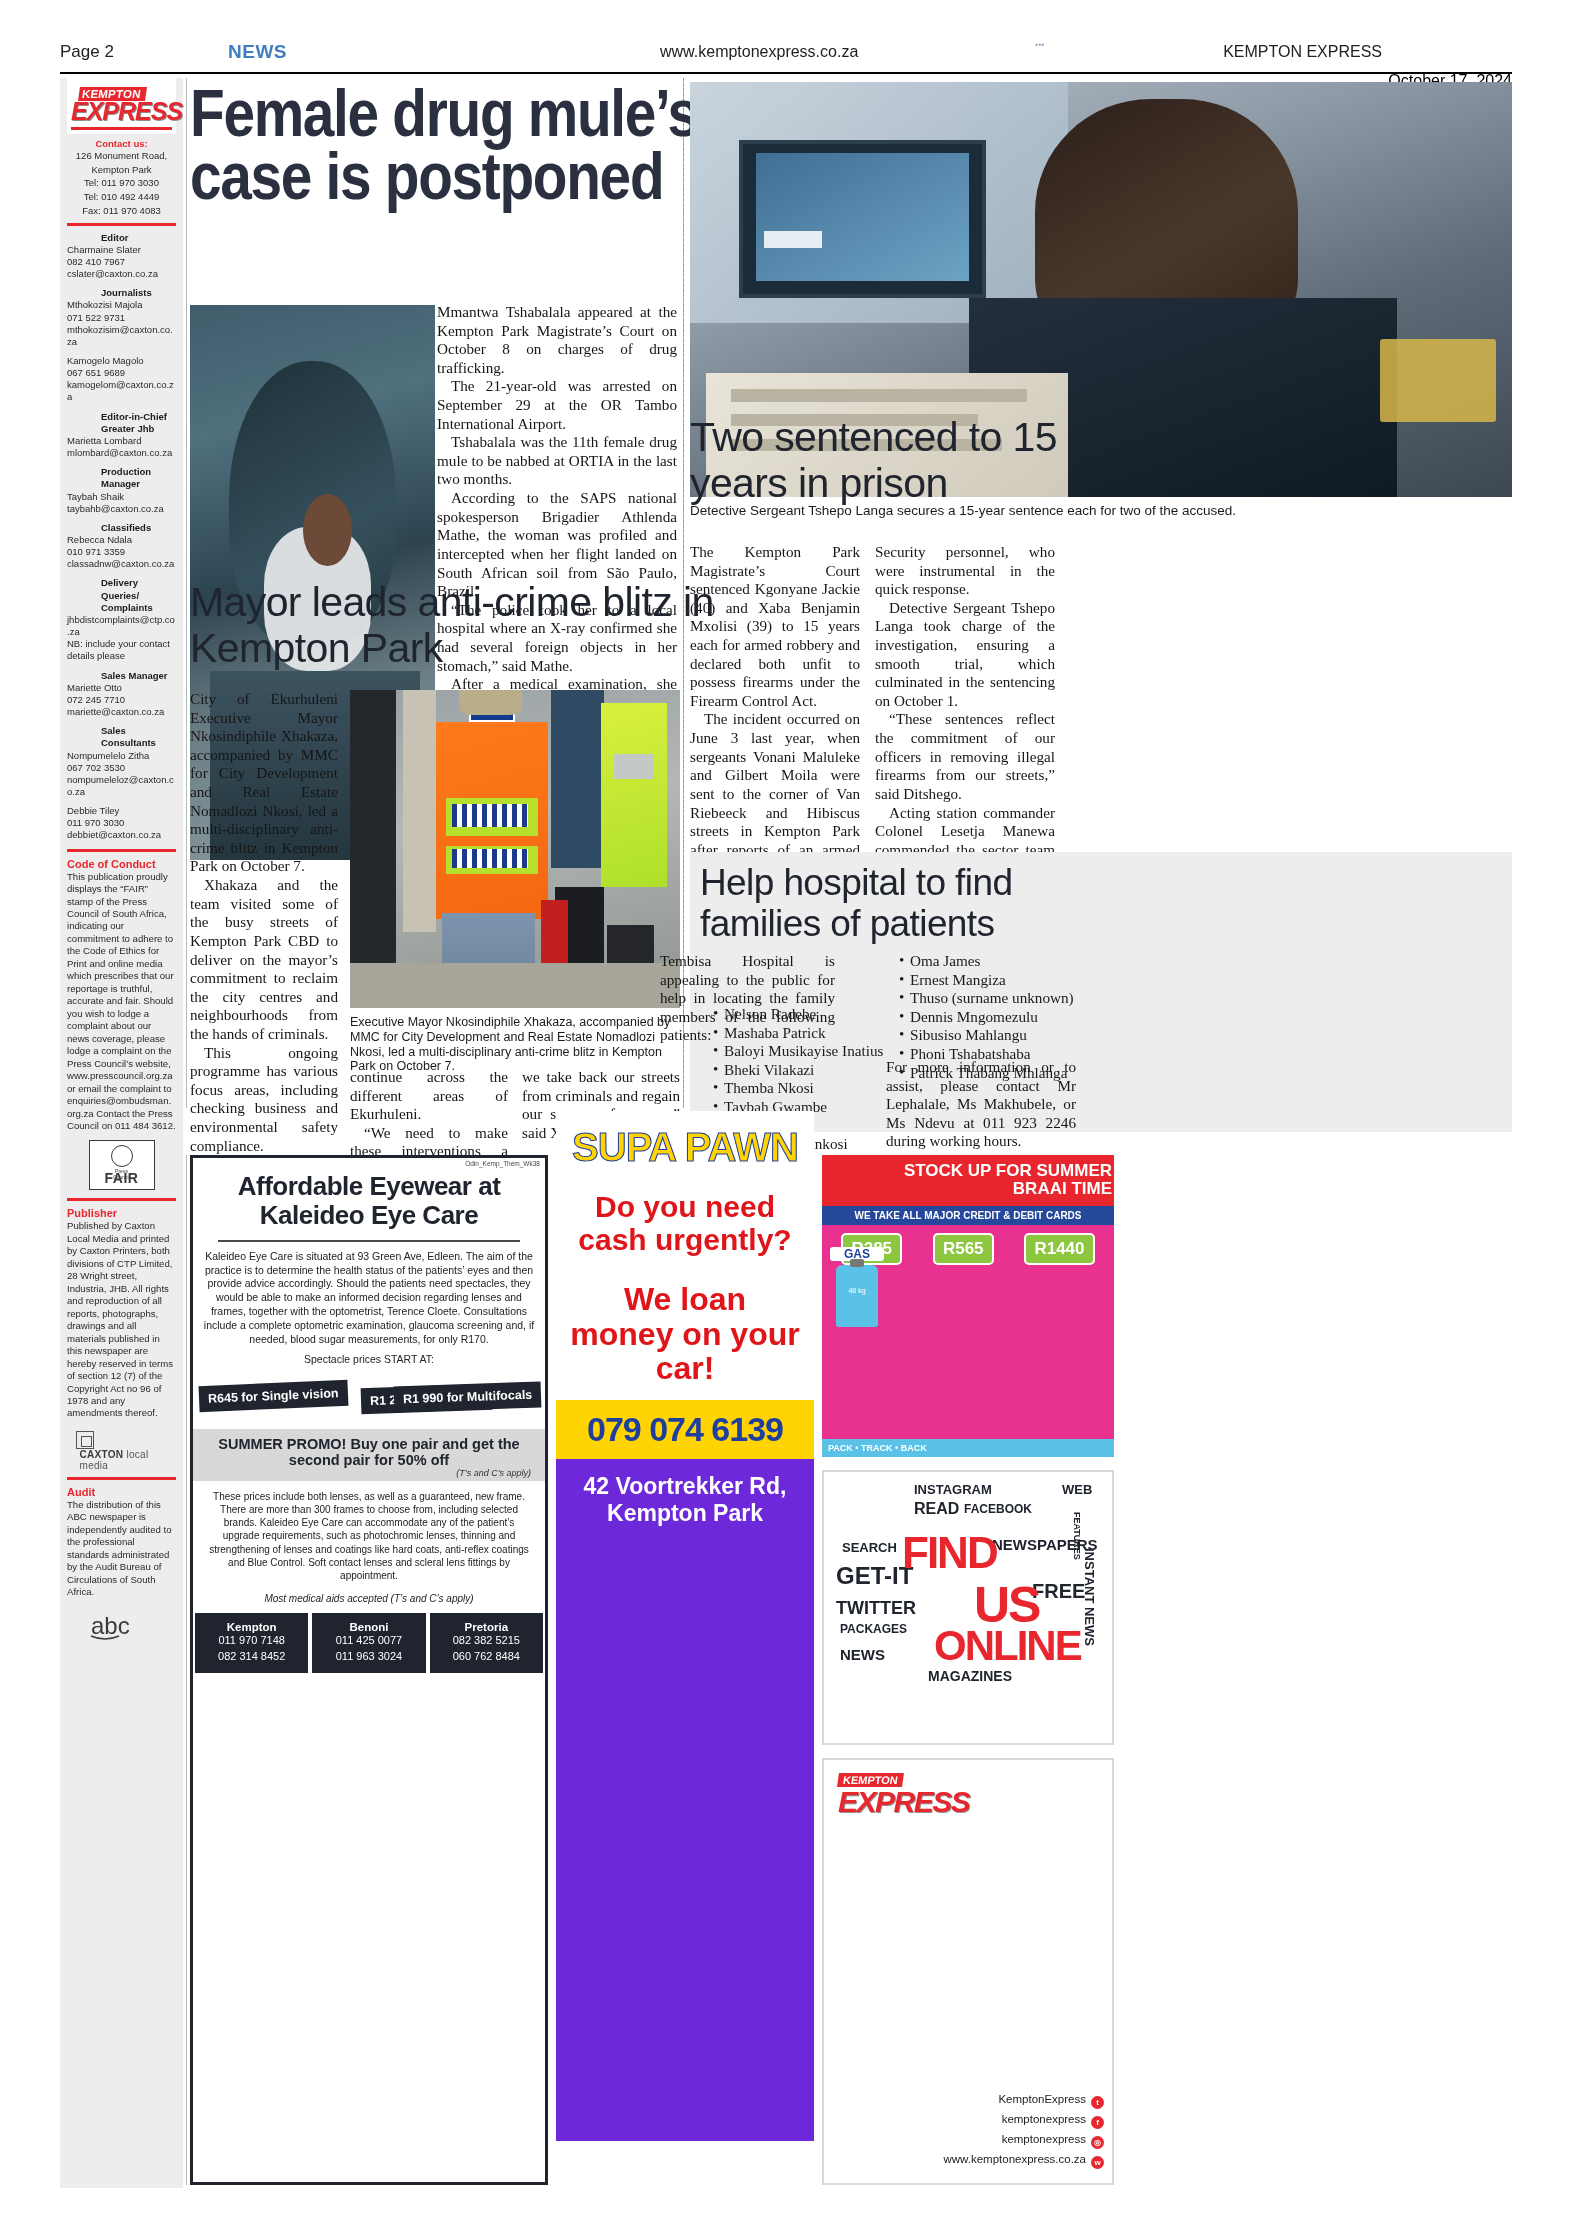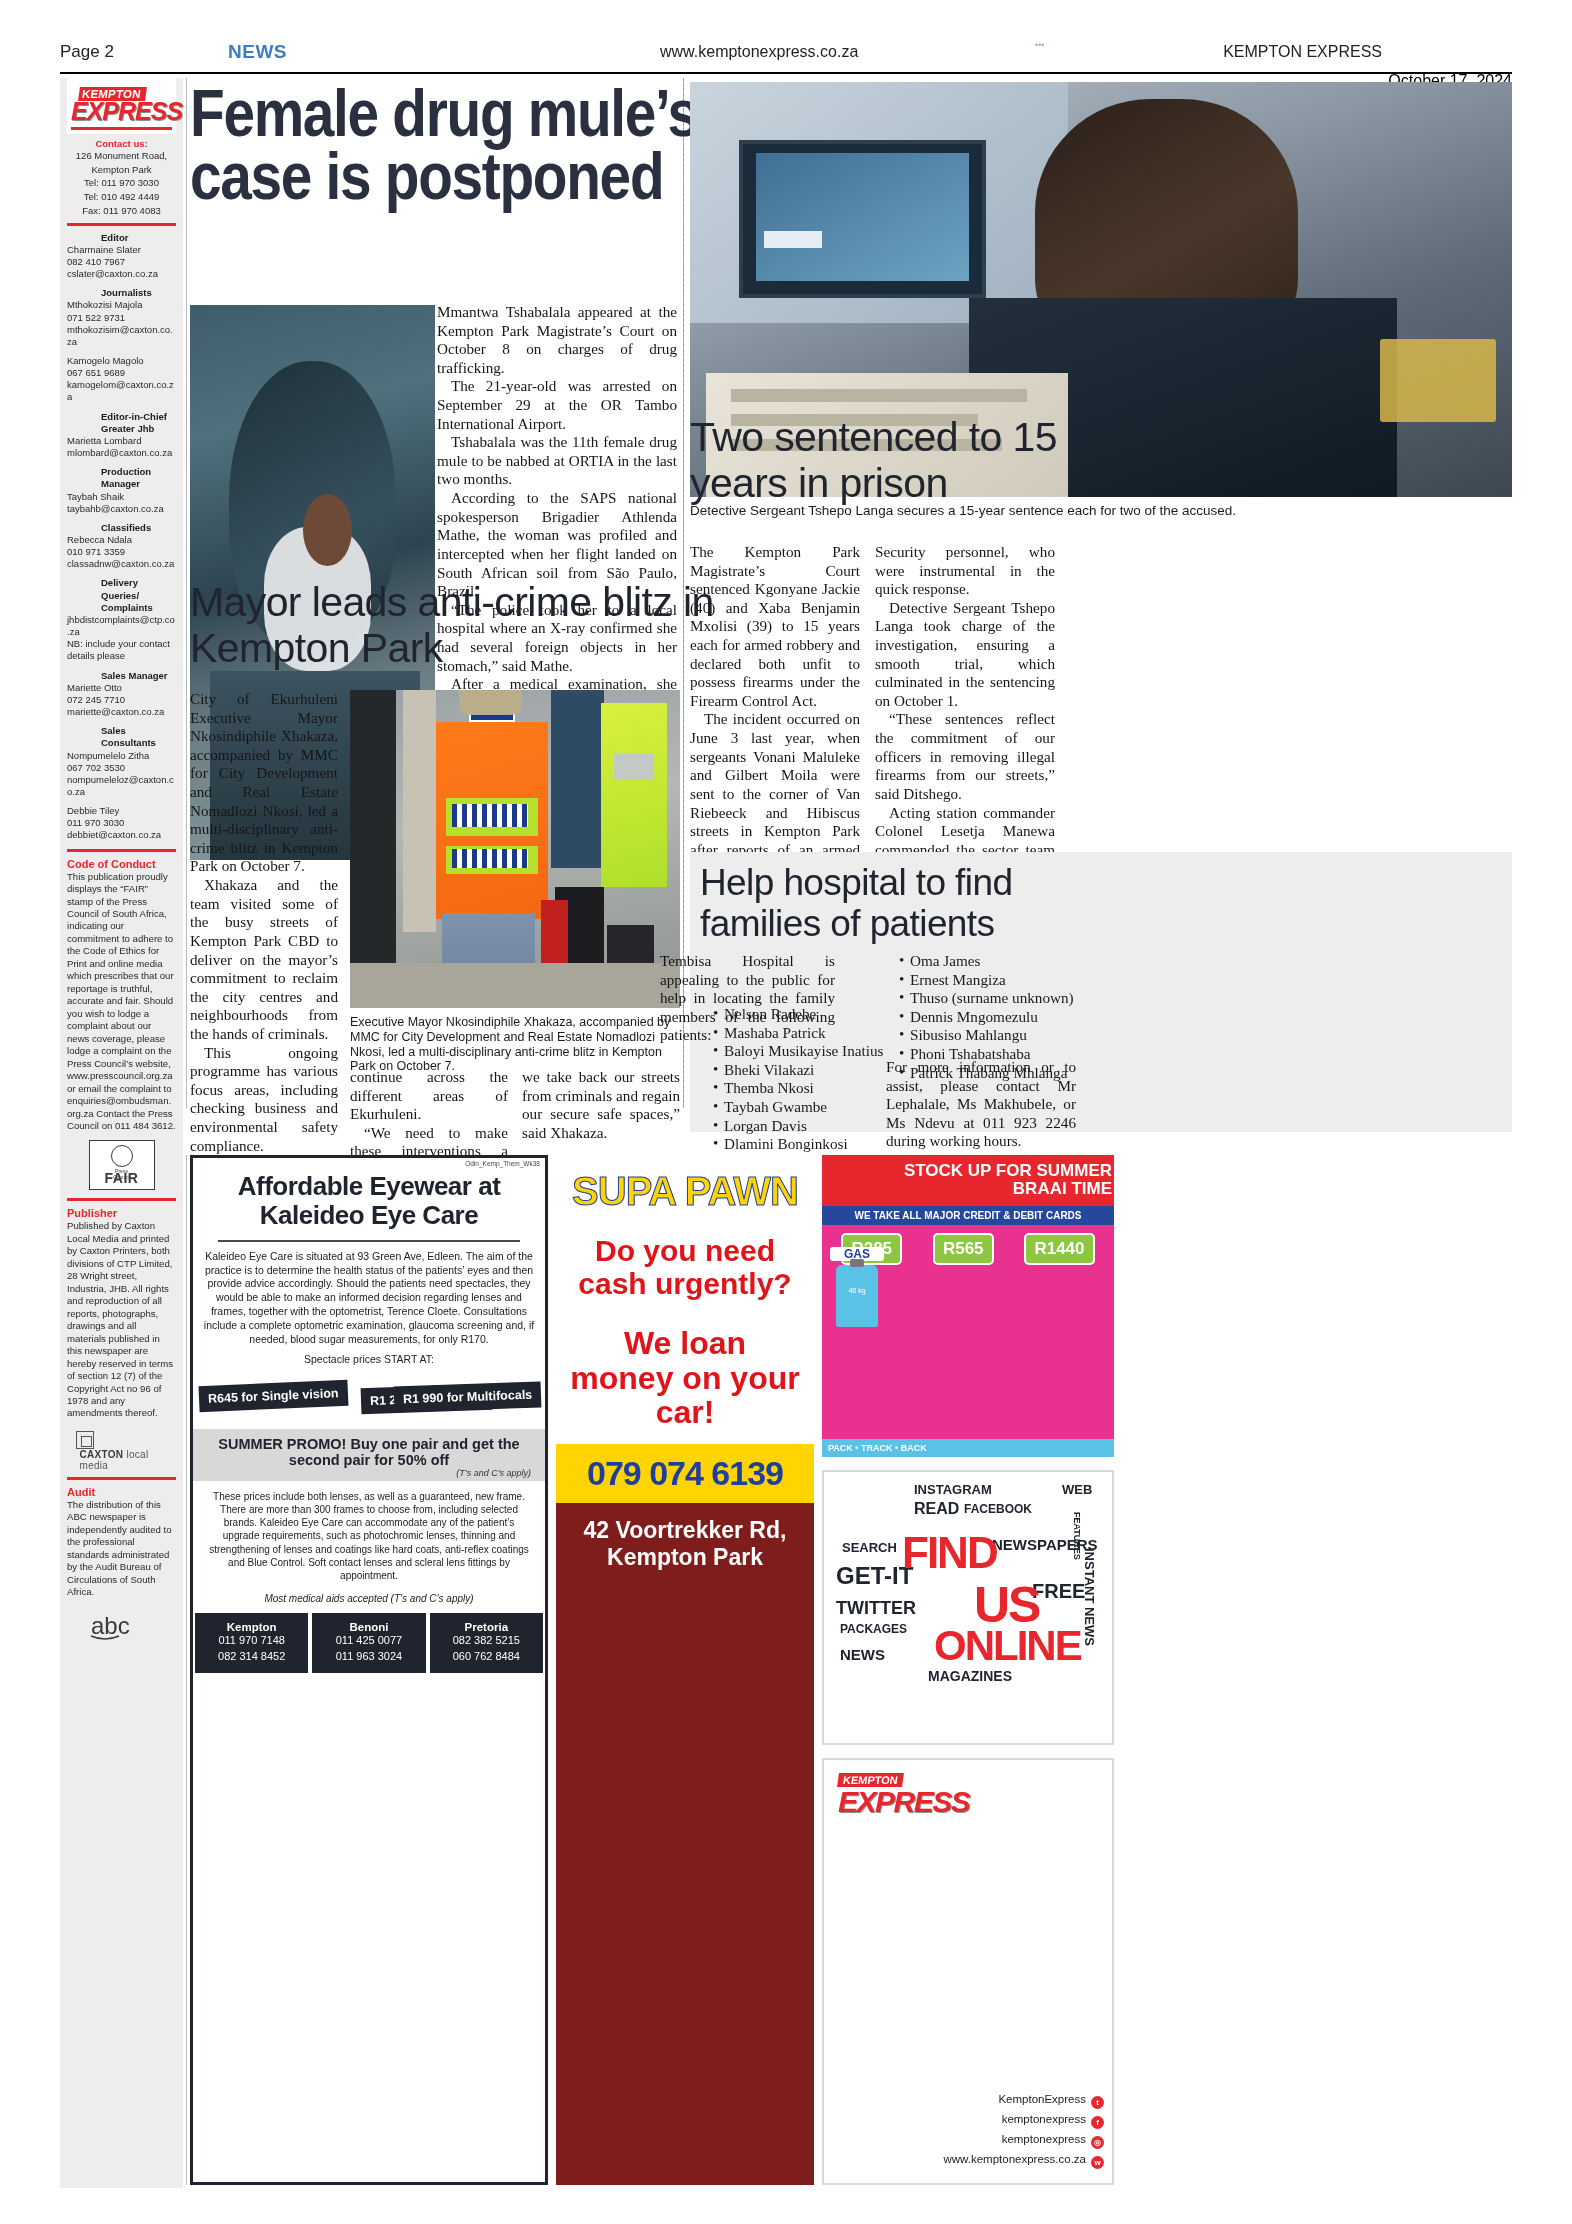--- a/index.html
+++ b/index.html
@@ -134,21 +134,21 @@
   .ew-promo .t { font-weight:bold; font-size:14.5px; color:#20242e; }
   .ew-promo .tc { font-size:9px; font-style:italic; text-align:right; padding-right:8px; color:#333; }
   .ew-fine { font-size:10px; line-height:1.33; text-align:center; padding:9px 12px 0 12px; color:#222;}
   .ew-med { font-size:10px; font-style:italic; text-align:center; margin-top:10px; color:#222;}
   .ew-branches { display:flex; margin-top:9px; }
   .ew-br { flex:1; background:#20242e; color:#fff; text-align:center; padding:8px 2px; margin:0 2px; }
   .ew-br .n { font-weight:bold; font-size:11.5px; }
   .ew-br .p { font-size:11px; line-height:1.45; }
 
   
-  #ad-supapawn { left:556px; top:1155px; width:258px; height:1030px; background:#7f1d1d; }
+  #ad-supapawn { left:556px; top:1111px; width:258px; height:1030px; background:#6d28d9; }
   .sp-top { background:#ffffff; padding:14px 4px 10px 4px; text-align:center; }
   .sp-title { font-weight:bold; font-size:40px; color:#ffd400; -webkit-text-stroke:1px #1f3f9e;
               letter-spacing:-1px; text-shadow:0 0 0 #1f3f9e; }
   .sp-mid { background:#ffffff; text-align:center; padding:10px 6px 14px 6px; }
   .sp-q { font-weight:bold; font-size:30px; color:#e0151a; line-height:1.1; }
   .sp-l { font-weight:bold; font-size:32px; color:#e0151a; line-height:1.08; margin-top:26px; }
   .sp-phone { background:#ffd400; color:#1f3f9e; font-weight:bold; font-size:34px; text-align:center; padding:10px 2px; letter-spacing:-1px;}
   .sp-addr { color:#ffffff; font-weight:bold; font-size:23px; text-align:center; padding:14px 6px; line-height:1.2;}
 
   

